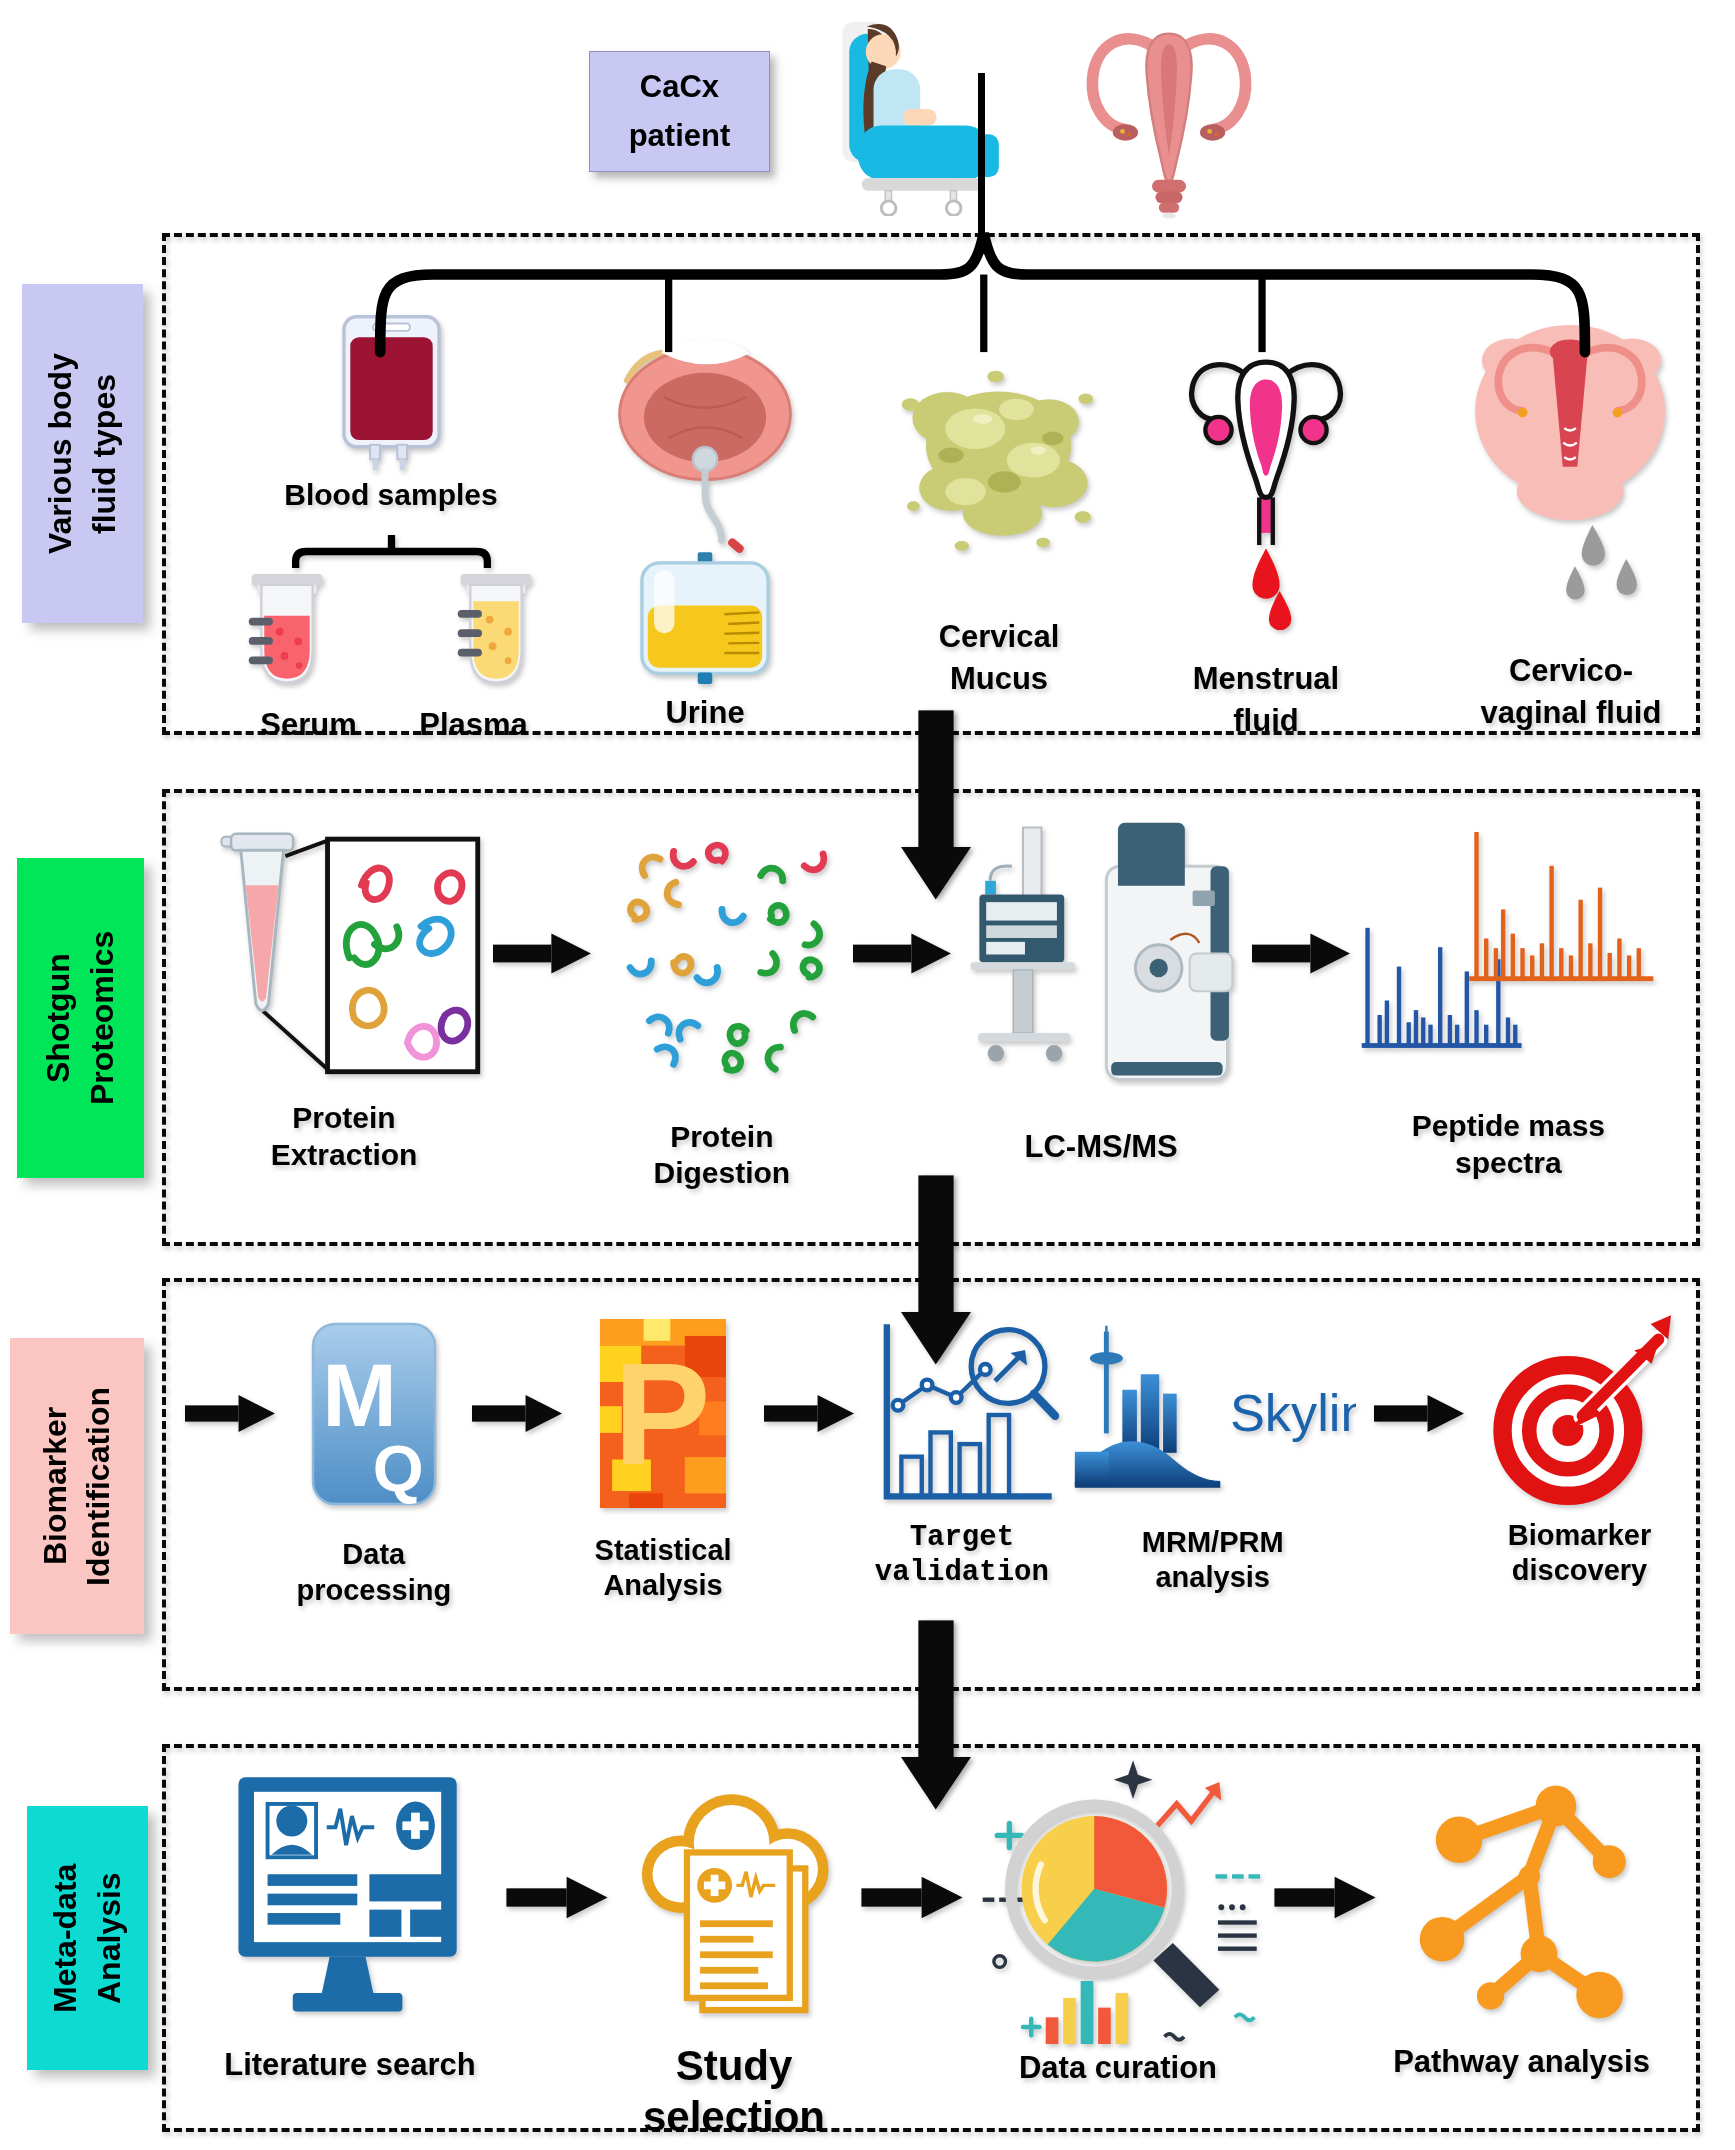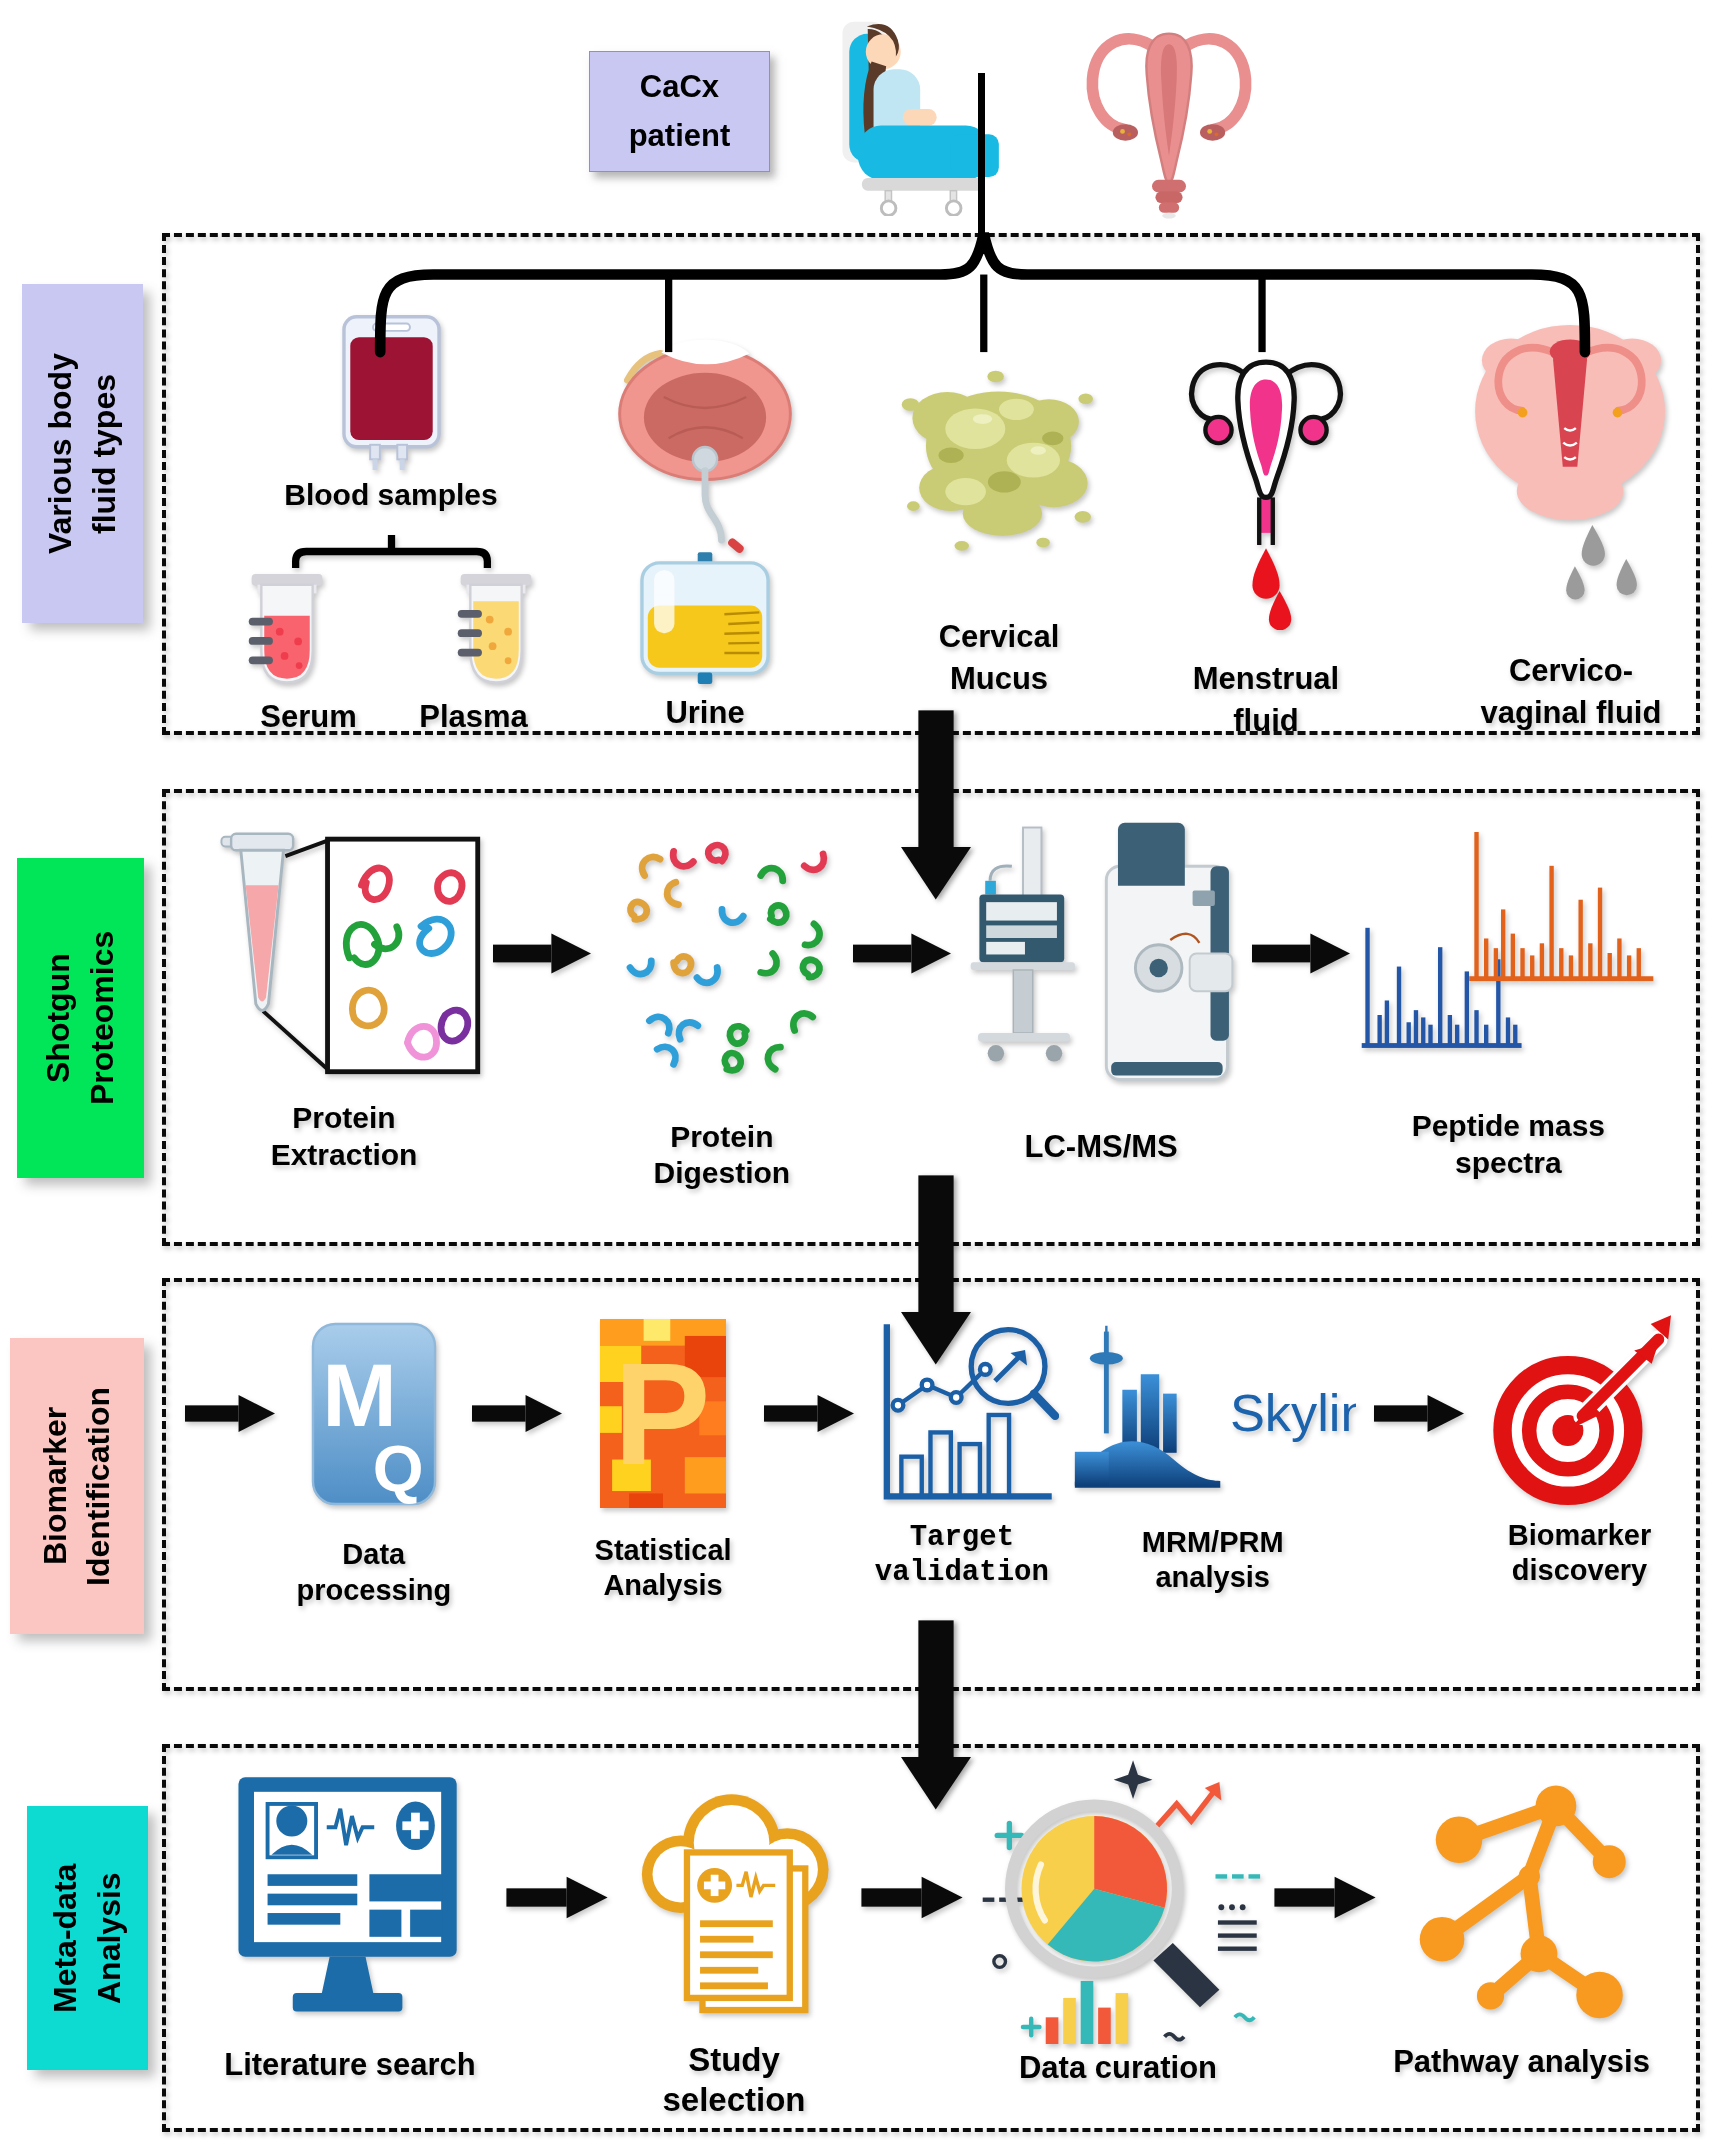--- a/index.html
+++ b/index.html
@@ -130,21 +130,21 @@
           <path d="M48 62 H142 V163 Q142 222 95 222 Q48 222 48 163 Z" fill="#fbd974"></path>
           <circle cx="82" cy="100" r="8" fill="#f0a83c"></circle>
             <circle cx="120" cy="125" r="8" fill="#f0a83c"></circle>
           <circle cx="88" cy="155" r="8" fill="#f0a83c"></circle>
             <circle cx="120" cy="185" r="7" fill="#f0a83c"></circle>
           <rect x="16" y="80" width="50" height="16" rx="8" fill="#5a5f6b"></rect>
           <rect x="16" y="120" width="50" height="16" rx="8" fill="#5a5f6b"></rect>
           <rect x="16" y="160" width="50" height="16" rx="8" fill="#5a5f6b"></rect>
         </svg>
       </div>
-      <div style="display:flex;width:100%;margin-top:8px;justify-content:space-between;">
+      <div style="display:flex;width:100%;margin-top:16px;justify-content:space-between;">
         <div class="lbl" style="width:50%;font-size:31px;">Serum</div>
         <div class="lbl" style="width:50%;font-size:31px;">Plasma</div>
       </div>
     </div>
 
     <div class="col" style="left:437px;width:204px;">
       <svg style="margin-top:97px" width="194" height="354" viewBox="0 0 400 730">
         <path d="M40 95 C60 58 82 44 108 40" class="sq" stroke="#e6c27c" stroke-width="14"></path>
         <ellipse cx="200" cy="165" rx="176" ry="135" fill="#f0968f" stroke="#db7d76" stroke-width="6"></ellipse>
         <path d="M110 38 Q200 86 292 40 Q260 12 200 12 Q140 12 110 38 Z" fill="#fff"></path>
@@ -607,21 +607,21 @@
           <rect x="197" y="216" width="16" height="44" fill="#fff"></rect>
           <rect x="183" y="230" width="44" height="16" fill="#fff"></rect>
           <polyline points="250,238 262,238 270,210 280,262 290,222 298,250 306,238 330,238" fill="none" stroke="#e8a21d" stroke-width="7"></polyline>
           <rect x="175" y="310" width="150" height="14" fill="#e8a21d"></rect>
           <rect x="175" y="342" width="110" height="14" fill="#e8a21d"></rect>
           <rect x="175" y="374" width="150" height="14" fill="#e8a21d"></rect>
           <rect x="175" y="406" width="120" height="14" fill="#e8a21d"></rect>
           <rect x="175" y="438" width="140" height="14" fill="#e8a21d"></rect>
         </svg>
       </div>
-      <div class="lbl" style="margin-top:10.7px;font-size:33px;text-align:center;">Study
+      <div class="lbl" style="margin-top:10.7px;font-size:42px;text-align:center;">Study
 selection</div>
     </div>
 
     <svg class="harr4" width="102" height="53" viewBox="0 0 210 110">
       <rect x="0" y="36" width="125" height="38" fill="#0a0a0a"></rect>
         <polygon points="125,12 210,55 125,98" fill="#0a0a0a"></polygon>
     </svg>
 
     <div class="step" style="width:310px;">
       <div class="icoA">

